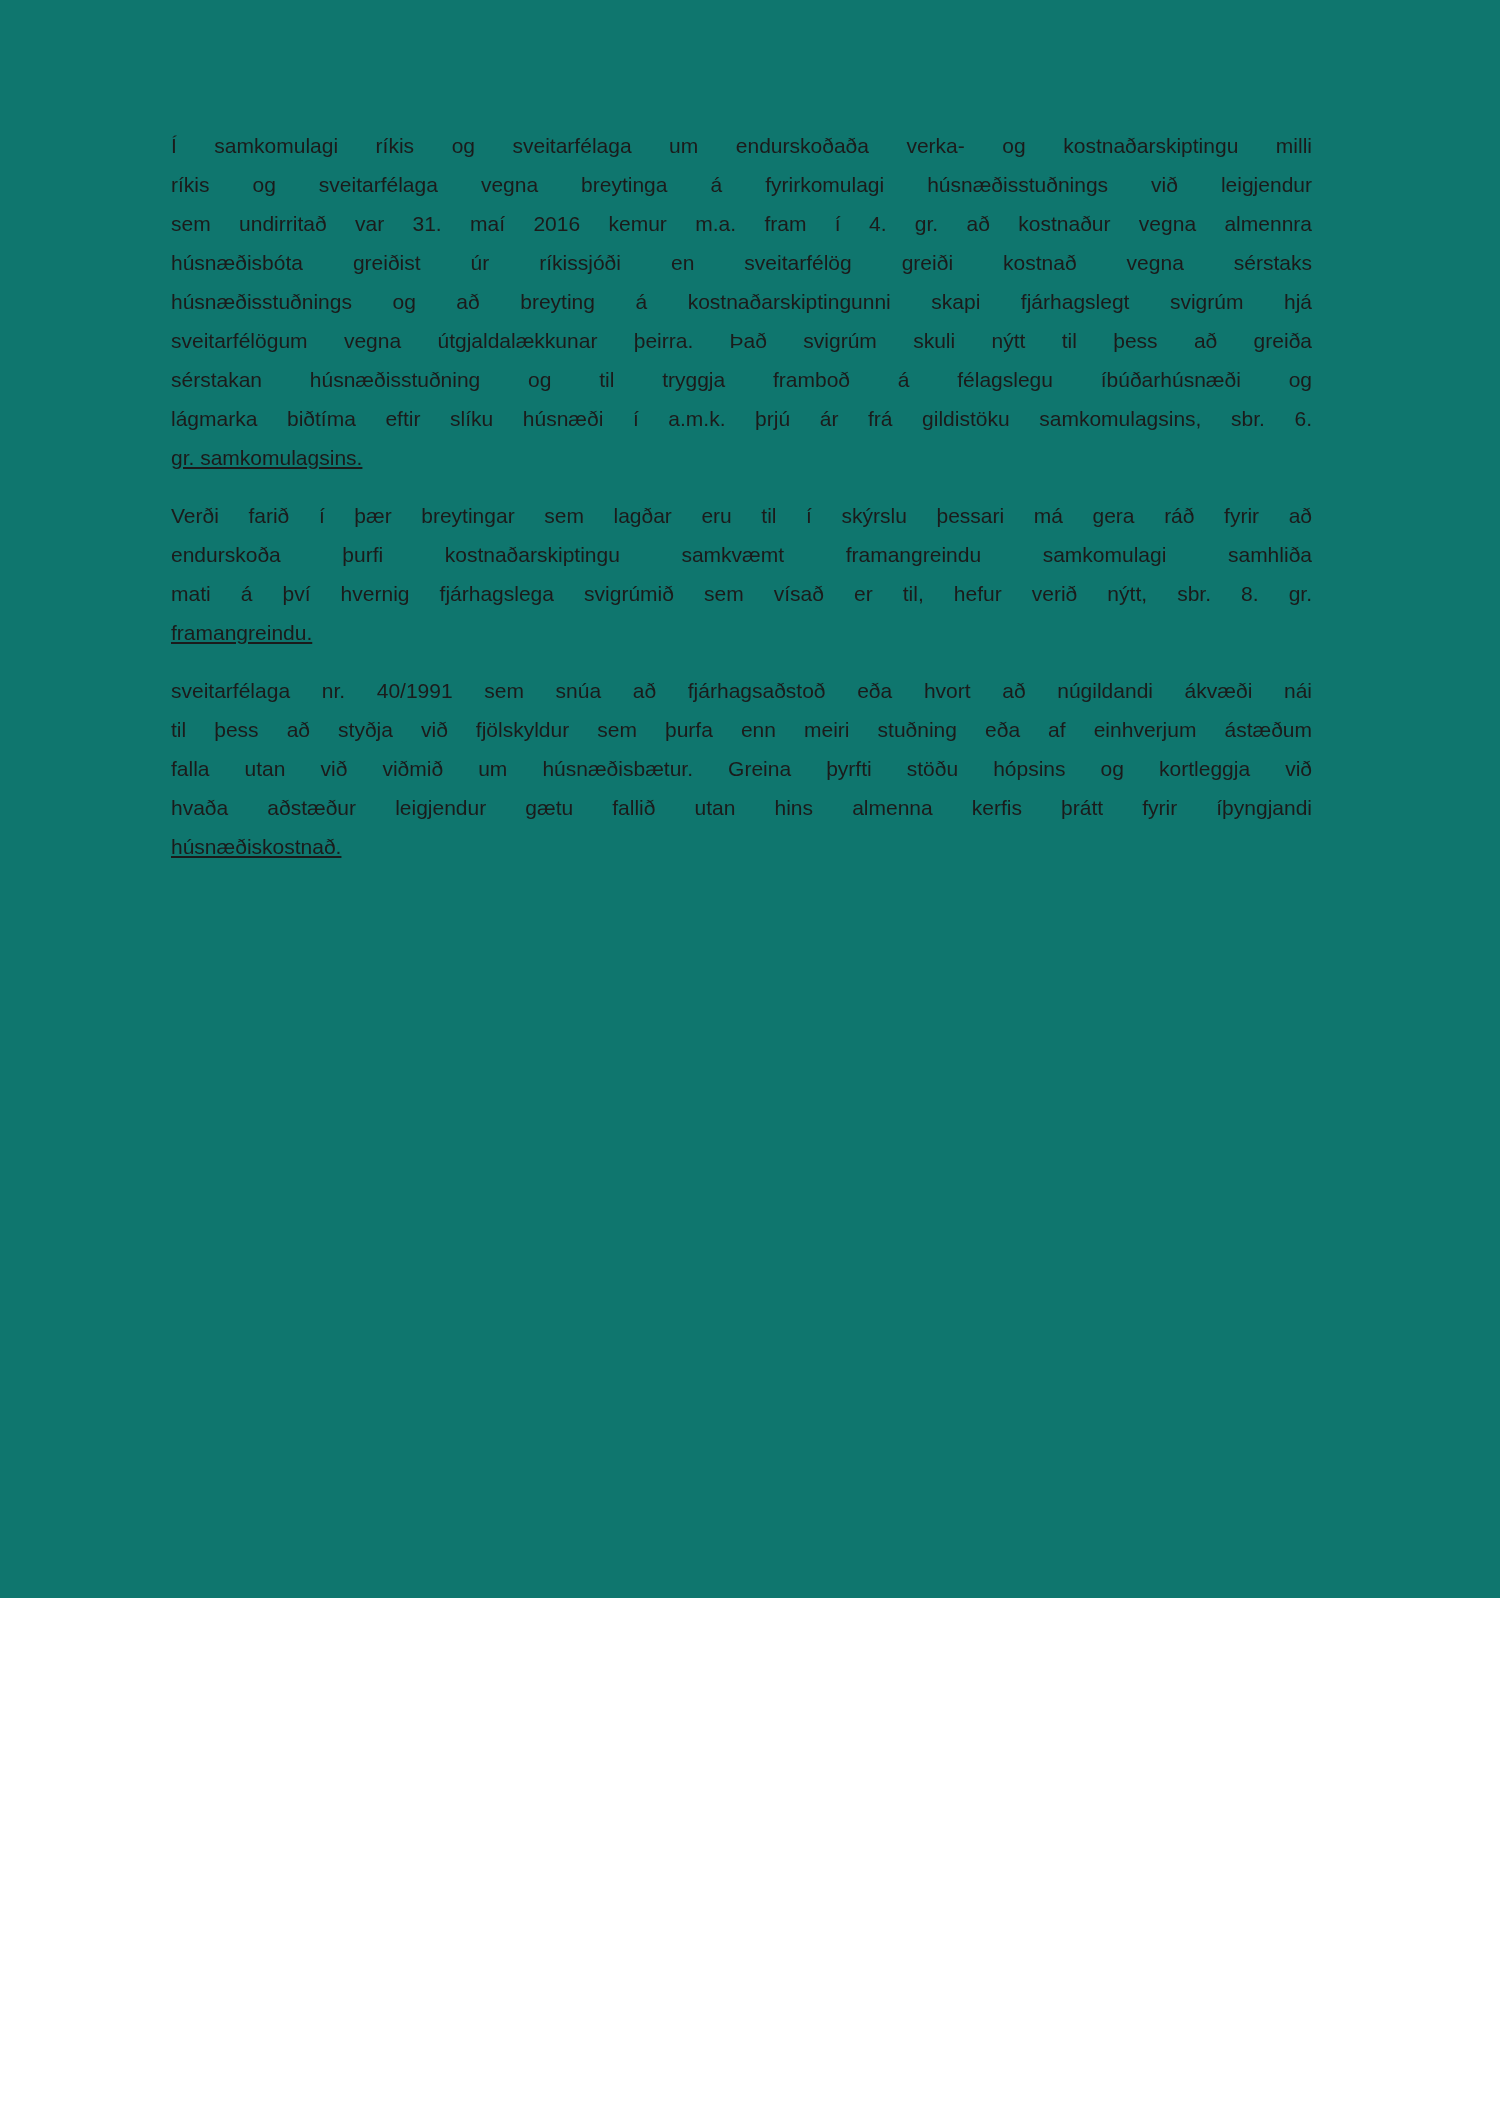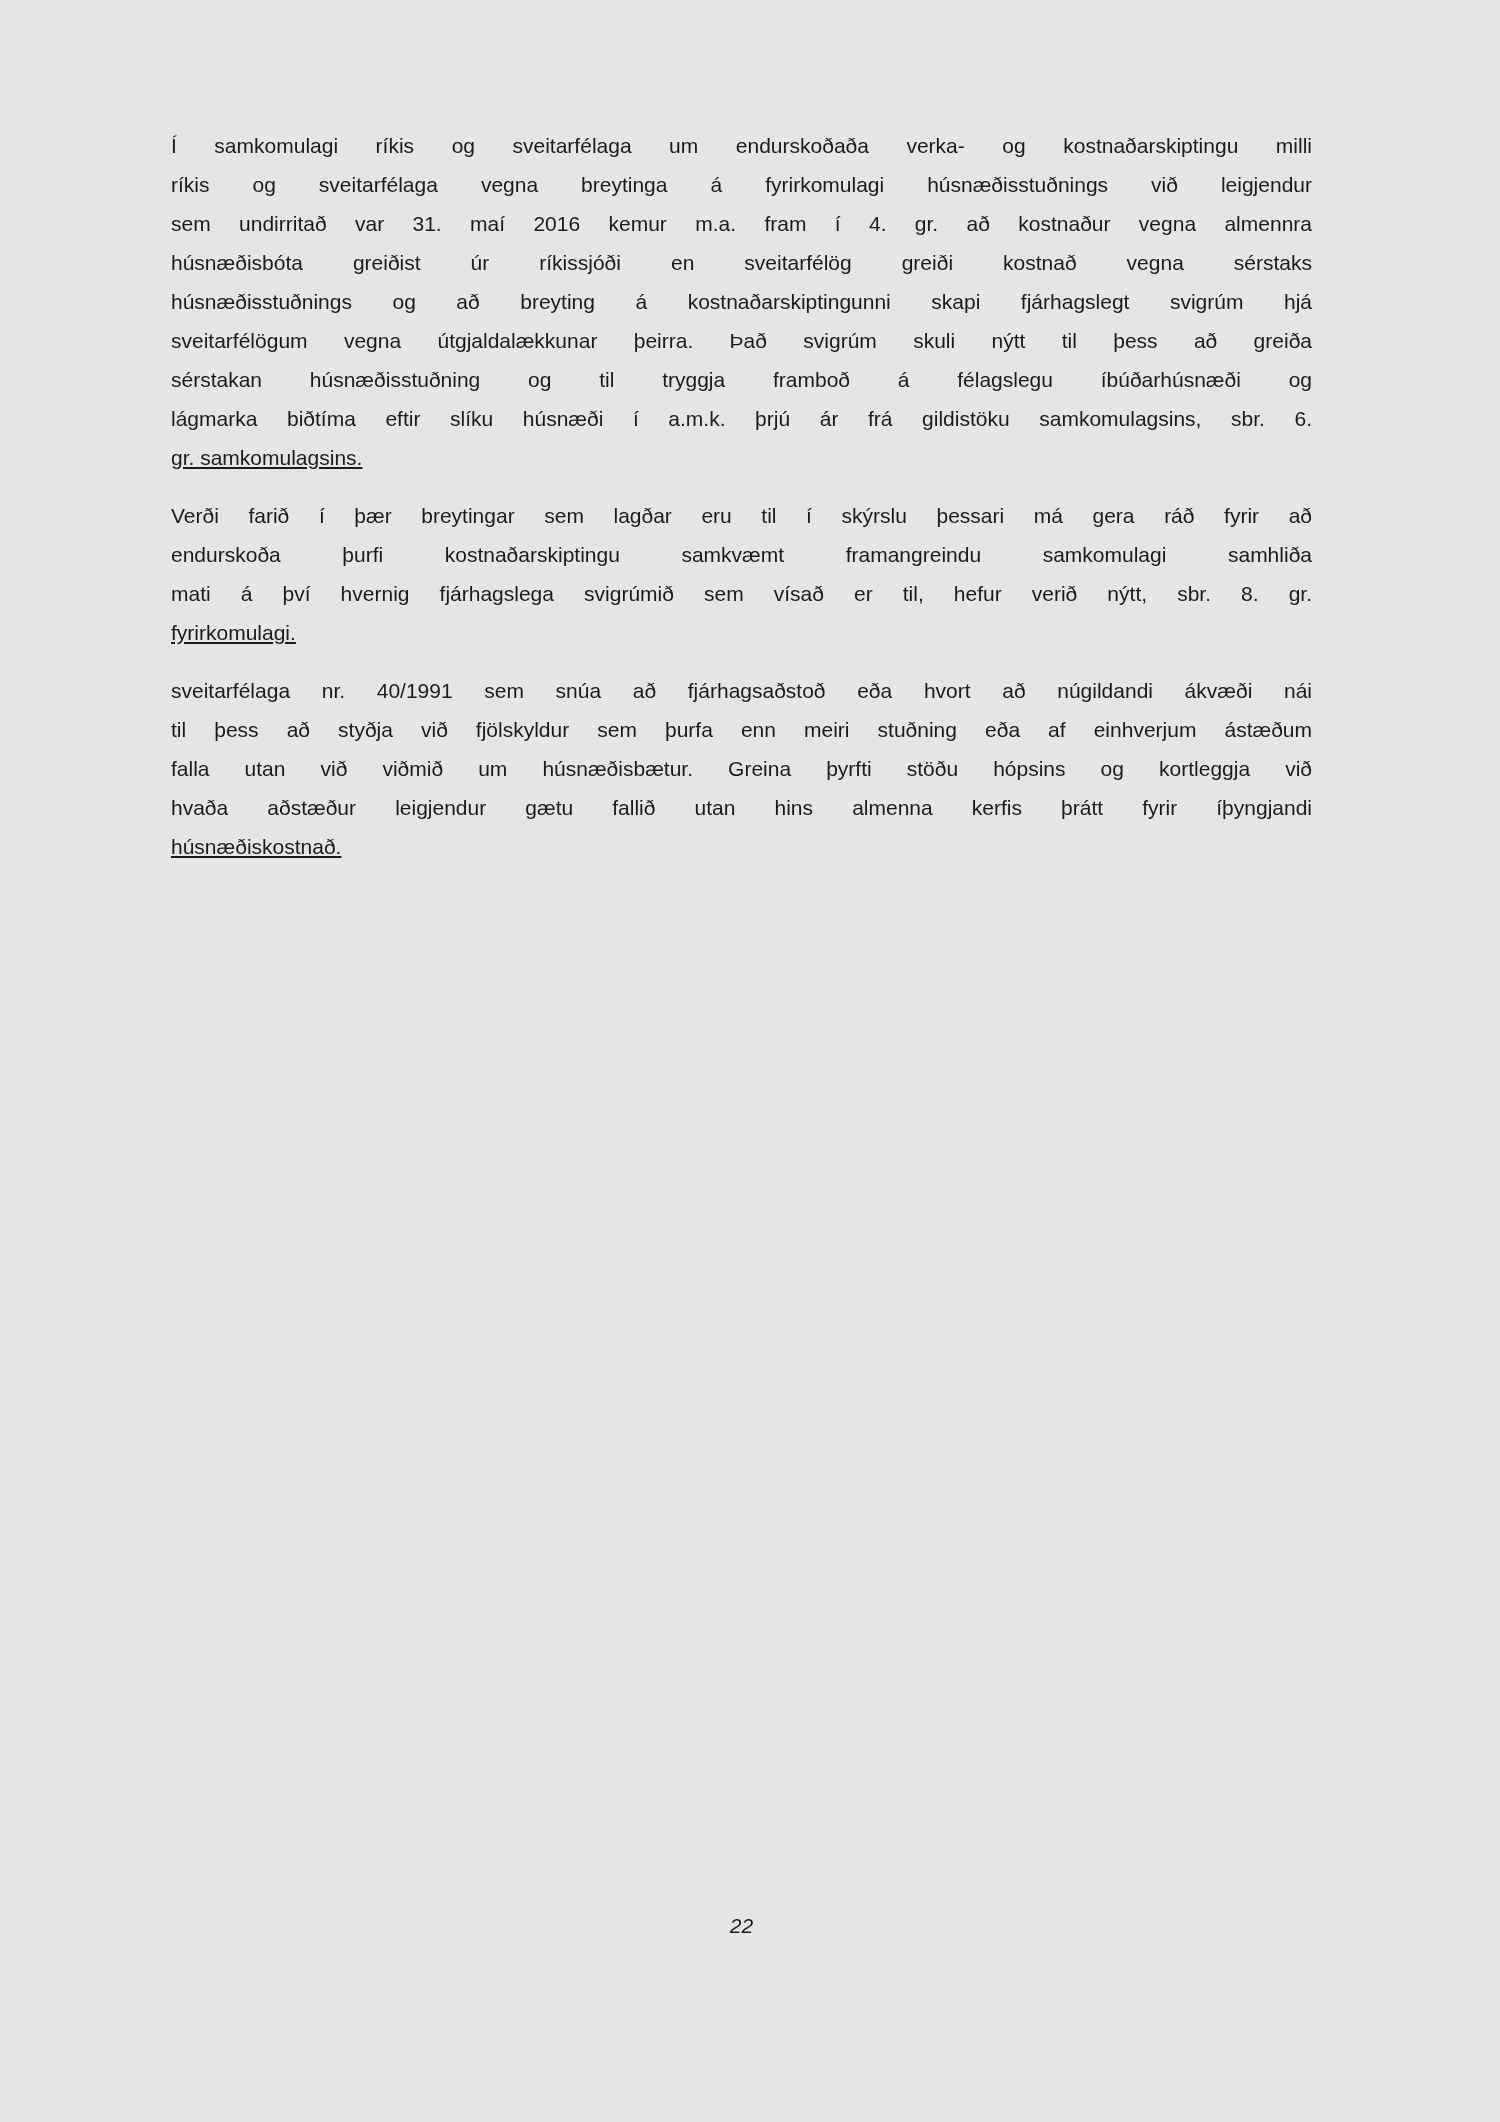--- a/index.html
+++ b/index.html
@@ -3,22 +3,22 @@
 <meta charset="utf-8">
 <style>
   html, body {
     margin: 0;
     padding: 0;
     background: #ffffff;
   }
   .page {
     position: relative;
     width: 1500px;
-    height: 2122px;
-    background: #e5e5e5;
+    height: 1598px;
+    background: #0f766e;
     font-family: "Liberation Sans", "DejaVu Sans", sans-serif;
     color: #1b1b1b;
     overflow: hidden;
   }
   .text-block {
     position: absolute;
     left: 171px;
     top: 126px;
     width: 1141px;
     font-size: 21px;
@@ -60,21 +60,21 @@
         <div class="line">húsnæðisstuðnings og að breyting á kostnaðarskiptingunni skapi fjárhagslegt svigrúm hjá</div>
         <div class="line">sveitarfélögum vegna útgjaldalækkunar þeirra. Það svigrúm skuli nýtt til þess að greiða</div>
         <div class="line">sérstakan húsnæðisstuðning og til tryggja framboð á félagslegu íbúðarhúsnæði og</div>
         <div class="line">lágmarka biðtíma eftir slíku húsnæði í a.m.k. þrjú ár frá gildistöku samkomulagsins, sbr. 6.</div>
         <div class="line last">gr. samkomulagsins.</div>
       </div>
       <div class="paragraph">
         <div class="line">Verði farið í þær breytingar sem lagðar eru til í skýrslu þessari má gera ráð fyrir að</div>
         <div class="line">endurskoða þurfi kostnaðarskiptingu samkvæmt framangreindu samkomulagi samhliða</div>
         <div class="line">mati á því hvernig fjárhagslega svigrúmið sem vísað er til, hefur verið nýtt, sbr. 8. gr.</div>
-        <div class="line last">fyrirkomulagi.</div>
+        <div class="line last">framangreindu.</div>
       </div>
       <div class="paragraph">
         <div class="line">sveitarfélaga nr. 40/1991 sem snúa að fjárhagsaðstoð eða hvort að núgildandi ákvæði nái</div>
         <div class="line">til þess að styðja við fjölskyldur sem þurfa enn meiri stuðning eða af einhverjum ástæðum</div>
         <div class="line">falla utan við viðmið um húsnæðisbætur. Greina þyrfti stöðu hópsins og kortleggja við</div>
         <div class="line">hvaða aðstæður leigjendur gætu fallið utan hins almenna kerfis þrátt fyrir íþyngjandi</div>
         <div class="line last">húsnæðiskostnað.</div>
       </div>
     </div>
   <div class="page-number">22</div>

